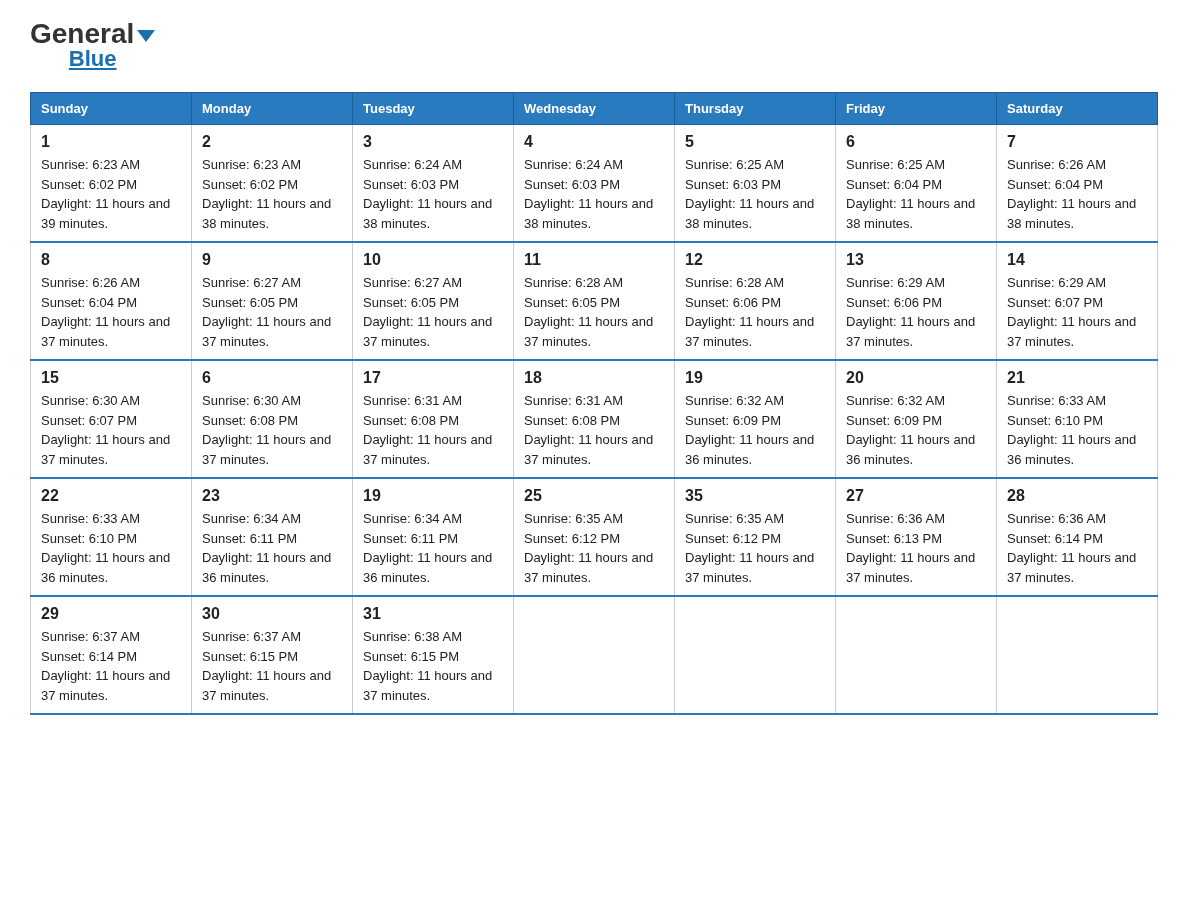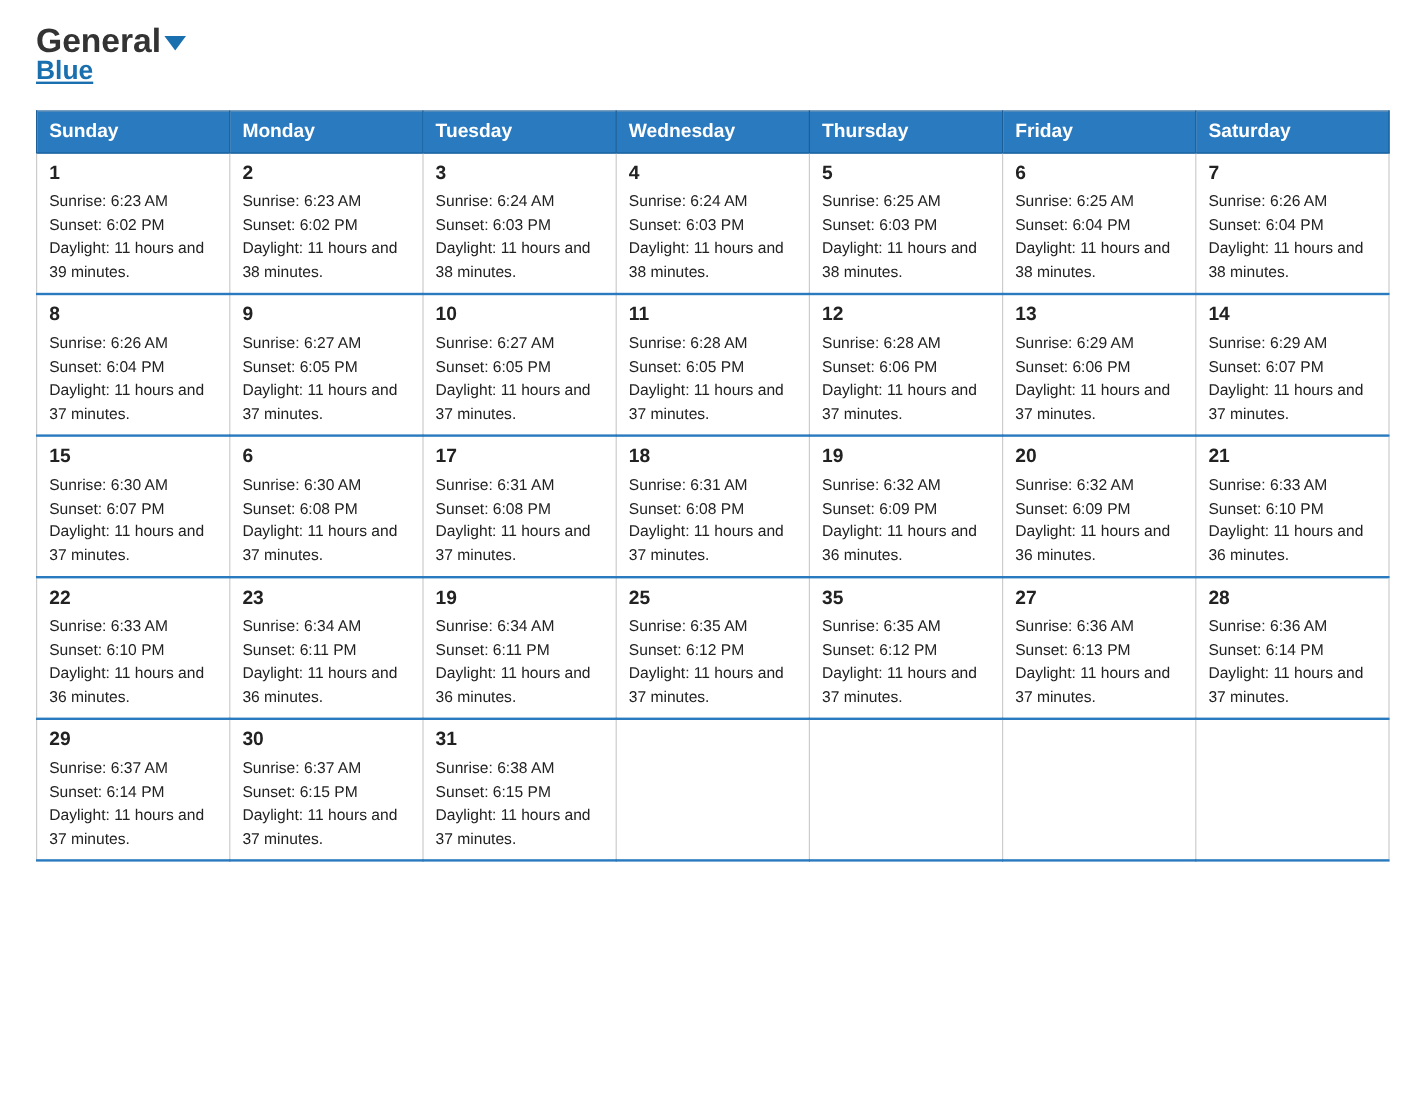--- a/index.html
+++ b/index.html
@@ -12,21 +12,21 @@
     }
     .header {
       display: flex;
       justify-content: space-between;
       align-items: flex-start;
       margin-bottom: 20px;
     }
     .logo {
       display: flex;
       flex-direction: column;
-      align-items: flex-start;
+      align-items: center;
     }
     .logo-text {
       font-size: 28px;
       font-weight: bold;
       color: #333;
       line-height: 1;
     }
     .logo-line2 {
       font-size: 22px;
       color: #1a6faf;
@@ -49,21 +49,21 @@
       color: #444;
     }
     table {
       width: 100%;
       border-collapse: collapse;
       table-layout: fixed;
     }
     thead tr th {
       background-color: #2a7abf;
       color: #fff;
-      font-size: 16px;
+      font-size: 13px;
       font-weight: bold;
       padding: 8px 10px;
       text-align: left;
       border: 1px solid #1a5f9a;
     }
     tbody tr {
       border-bottom: 2px solid #2a7abf;
     }
     tbody tr td {
       vertical-align: top;

